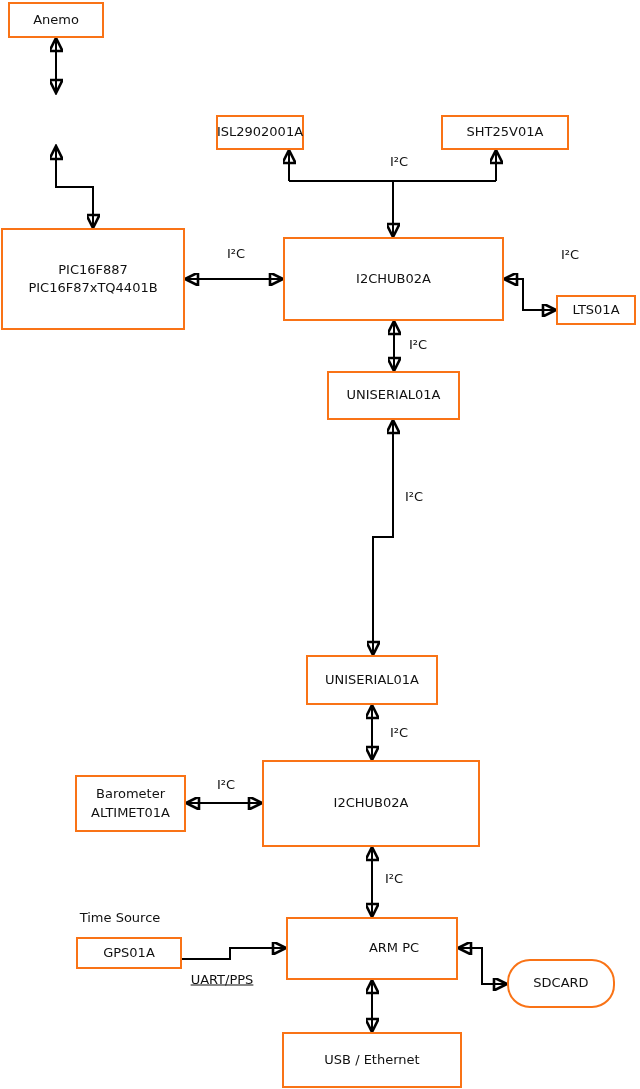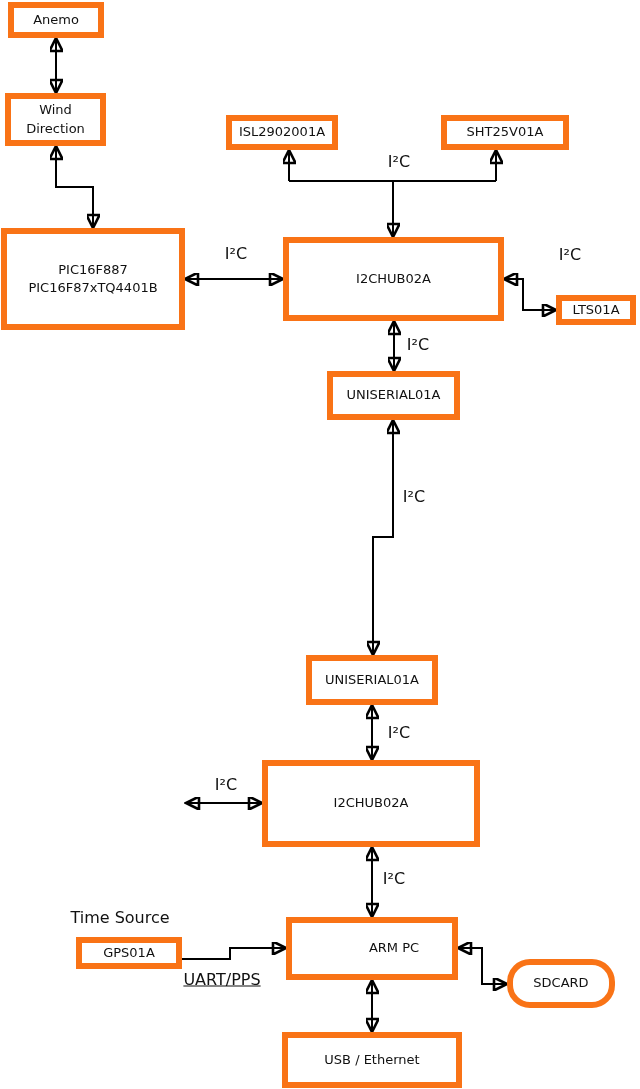--- a/index.html
+++ b/index.html
@@ -9,31 +9,31 @@
     background:#ffffff;
     font-family:"DejaVu Sans", sans-serif;
     color:#111111;
     overflow:hidden;
   }
   #wires{position:absolute;left:0;top:0;width:640px;height:1089px;}
   #wires path{stroke:#000000;stroke-width:2;fill:none;}
   .node{
     position:absolute;
     box-sizing:border-box;
-    border:6px solid #f97316;
+    border:2px solid #f97316;
     background:#ffffff;
     display:flex;align-items:center;justify-content:center;
     text-align:center;
     font-size:13px;line-height:1.4;
     white-space:pre-line;
   }
   .elabel{
     position:absolute;
     transform:translate(-50%,-50%);
-    font-size:16px;
+    font-size:13px;
     white-space:nowrap;
   }
 </style>
 </head>
 <body>
 
 <div id="canvas">
 
   <svg id="wires" xmlns="http://www.w3.org/2000/svg">
     <defs>
@@ -54,40 +54,40 @@
     <path d="M 372 705 V 760" marker-start="url(#arrow)" marker-end="url(#arrow)"></path>
     <path d="M 186 803 H 262" marker-start="url(#arrow)" marker-end="url(#arrow)"></path>
     <path d="M 372 847 V 917" marker-start="url(#arrow)" marker-end="url(#arrow)"></path>
     <path d="M 173 959 H 230 V 948 H 286" marker-end="url(#arrow)"></path>
     <path d="M 458 948 H 482 V 984 H 507" marker-start="url(#arrow)" marker-end="url(#arrow)"></path>
     <path d="M 372 980 V 1032" marker-start="url(#arrow)" marker-end="url(#arrow)"></path>
   </svg>
 
   <div class="node" style="left:8px;top:2px;width:96px;height:36px;">Anemo</div>
 
-  <div class="node" style="left:5px;top:93px;width:101px;height:53px;">Wind
-Direction</div>
 
   <div class="node" style="left:1px;top:228px;width:184px;height:102px;">PIC16F887
 PIC16F87xTQ4401B</div>
 
-  <div class="node" style="left:226px;top:115px;width:112px;height:35px;">ISL2902001A</div>
+  <div class="node" style="left:216px;top:115px;width:88px;height:35px;">ISL2902001A</div>
 
   <div class="node" style="left:441px;top:115px;width:128px;height:35px;">SHT25V01A</div>
 
   <div class="node" style="left:283px;top:237px;width:221px;height:84px;">I2CHUB02A</div>
 
   <div class="node" style="left:556px;top:295px;width:80px;height:30px;">LTS01A</div>
 
   <div class="node" style="left:327px;top:371px;width:133px;height:49px;">UNISERIAL01A</div>
 
   <div class="node" style="left:306px;top:655px;width:132px;height:50px;">UNISERIAL01A</div>
 
   <div class="node" style="left:262px;top:760px;width:218px;height:87px;">I2CHUB02A</div>
 
+  <div class="node" style="left:75px;top:775px;width:111px;height:57px;">Barometer
+ALTIMET01A</div>
 
   <div class="node" style="left:76px;top:937px;width:106px;height:32px;">GPS01A</div>
 
   <div class="node" style="left:286px;top:917px;width:172px;height:63px;padding-left:44px;">ARM PC</div>
 
   <div class="node" style="left:507px;top:959px;width:108px;height:49px;border-radius:23px;">SDCARD</div>
 
   <div class="node" style="left:282px;top:1032px;width:180px;height:56px;text-align:right;">USB / Ethernet</div>
 
   <div class="elabel" style="left:399px;top:161px;">I²C</div>

